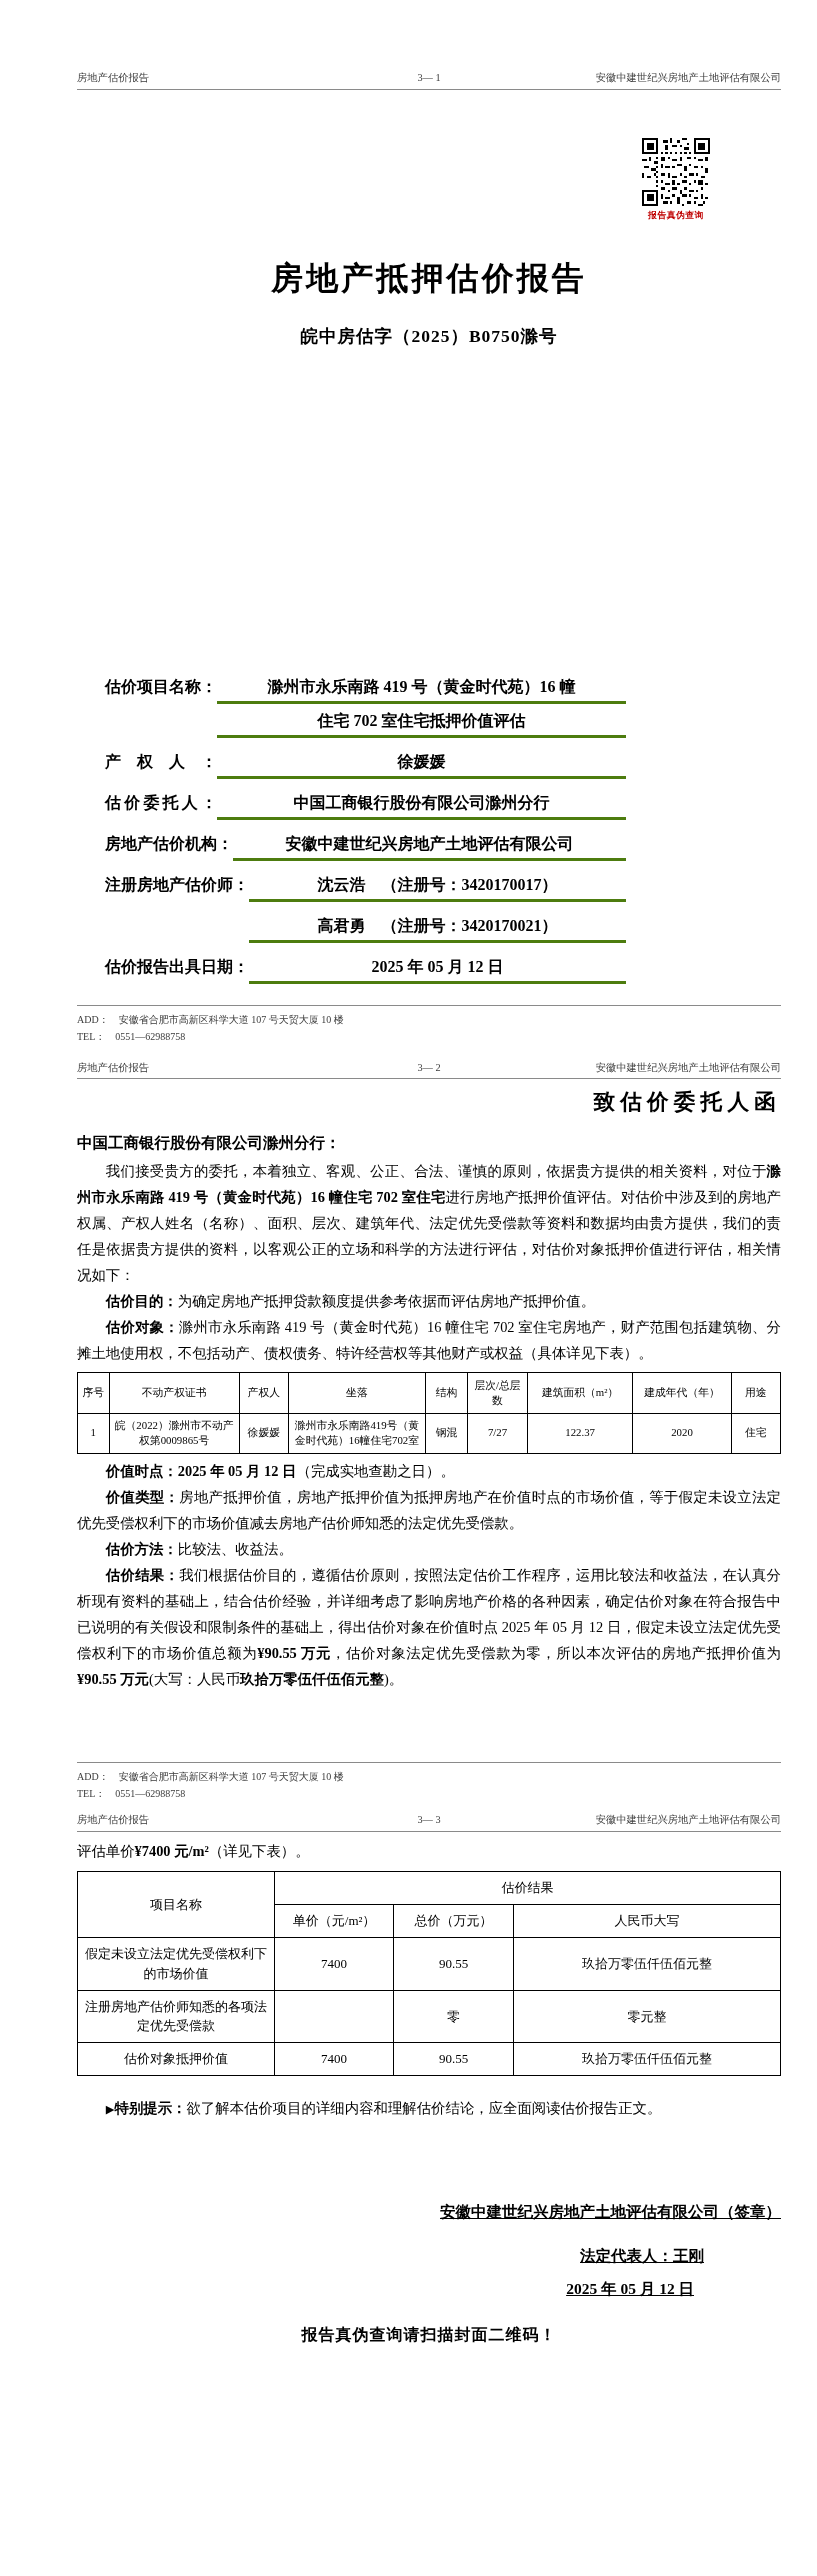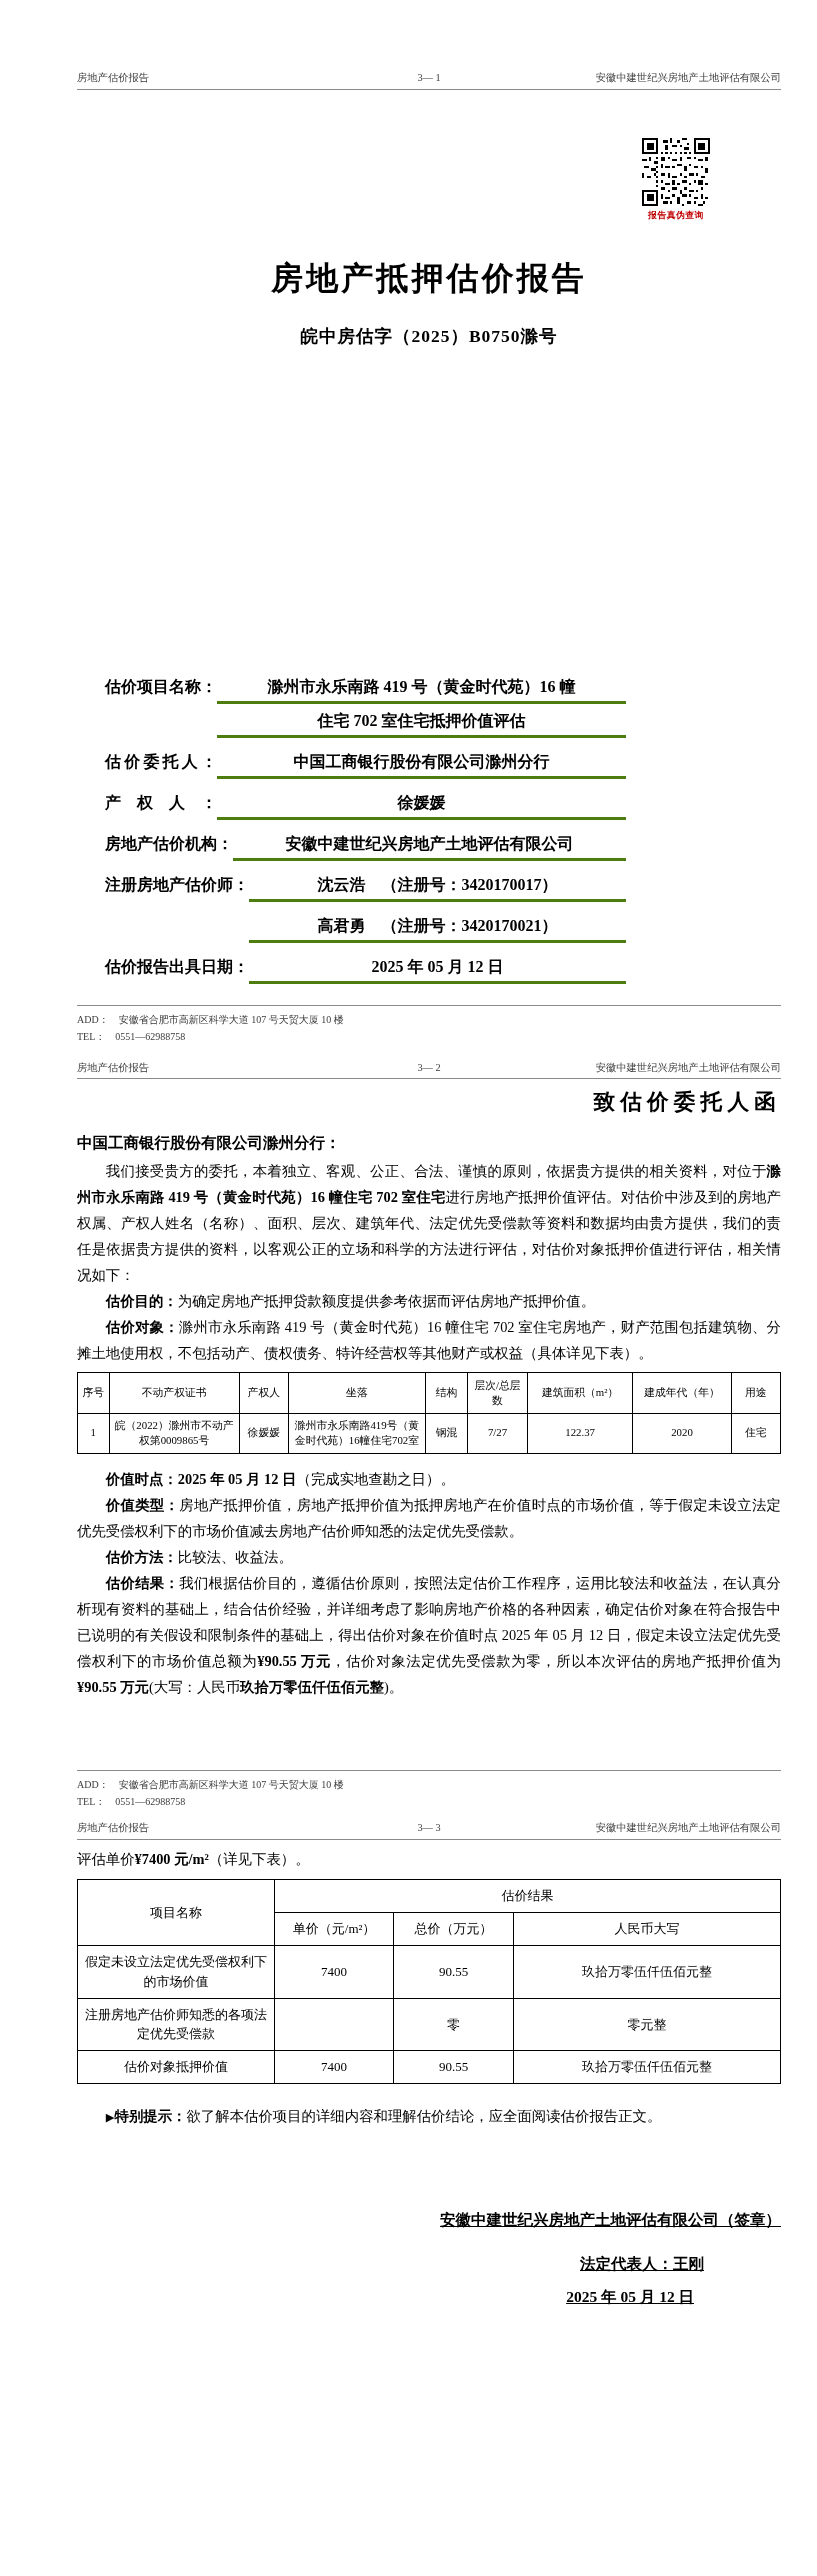--- a/index.html
+++ b/index.html
@@ -64,21 +64,21 @@
   .bval { font-weight: bold; }
 
   
   table { border-collapse: collapse; width: 100%; table-layout: fixed; }
   th, td { border: 0.5px solid #000; text-align: center; vertical-align: middle; font-weight: normal; word-break: break-all; }
   .prop-table { margin-top: 6.2px; font-size: 10.8px; }
   .prop-table th, .prop-table td { padding: 4.1px 2.1px; line-height: 15.5px; }
   .result-table { margin-top: 7.2px; font-size: 13px; }
   .result-table th, .result-table td { padding: 6.2px 5.2px; line-height: 19.6px; }
 
-  .mt14 { margin-top: 12px; }
+  .mt14 { margin-top: 4px; }
   .footer2 { margin-top: 70px; }
   .header3 { margin-top: 11.3px; }
   .header2 { margin-top: 15.5px; }
   .footer1 { margin-top: 21.6px; }
   .unit-price { margin-top: 6.2px; }
   .notice { margin-top: 18.5px; }
   .notice-marker { font-size: 11.3px; }
 
   
   .sig-block { margin-top: 80px; font-size: 15.5px; font-weight: bold; text-align: right; text-decoration: underline; }
@@ -104,26 +104,26 @@
   <div class="cover-fields">
     <div class="field-row tight">
       <span class="field-label w7">估价项目名称：</span>
       <span class="field-value">滁州市永乐南路 419 号（黄金时代苑）16 幢</span>
     </div>
     <div class="field-row">
       <span class="field-label w7"></span>
       <span class="field-value">住宅 702 室住宅抵押价值评估</span>
     </div>
     <div class="field-row">
+      <span class="field-label w7">产权人：</span>
+      <span class="field-value">徐媛媛</span>
+    </div>
+    <div class="field-row">
       <span class="field-label w7">估价委托人：</span>
       <span class="field-value">中国工商银行股份有限公司滁州分行</span>
-    </div>
-    <div class="field-row">
-      <span class="field-label w7">产权人：</span>
-      <span class="field-value">徐媛媛</span>
     </div>
     <div class="field-row">
       <span class="field-label w8">房地产估价机构：</span>
       <span class="field-value">安徽中建世纪兴房地产土地评估有限公司</span>
     </div>
     <div class="field-row">
       <span class="field-label w9">注册房地产估价师：</span>
       <span class="field-value">沈云浩　（注册号：3420170017）</span>
     </div>
     <div class="field-row">
@@ -258,20 +258,21 @@
   </table>
 
   <p class="para notice"><span class="notice-marker">▶</span><span class="blabel">特别提示：</span><span>欲了解本估价项目的详细内容和理解估价结论，应全面阅读估价报告正文。</span></p>
 
   <div class="sig-block">
     <div class="sig-company">安徽中建世纪兴房地产土地评估有限公司（签章）</div>
     <div class="sig-legal">法定代表人：王刚</div>
     <div class="sig-date">2025 年 05 月 12 日</div>
   </div>
 
+  <div class="scan-tip">报告真伪查询请扫描封面二维码！</div>
 
 </div>
 
 <div class="qr-block">
   <svg class="qr-svg" viewBox="0 0 29 29" shape-rendering="crispEdges" xmlns="http://www.w3.org/2000/svg">
     <rect x="0" y="0" width="29" height="29" fill="#ffffff"></rect>
     <g fill="#000000">
 
       <rect x="0" y="0" width="7" height="7"></rect>
         <rect x="1" y="1" width="5" height="5" fill="#fff"></rect>

